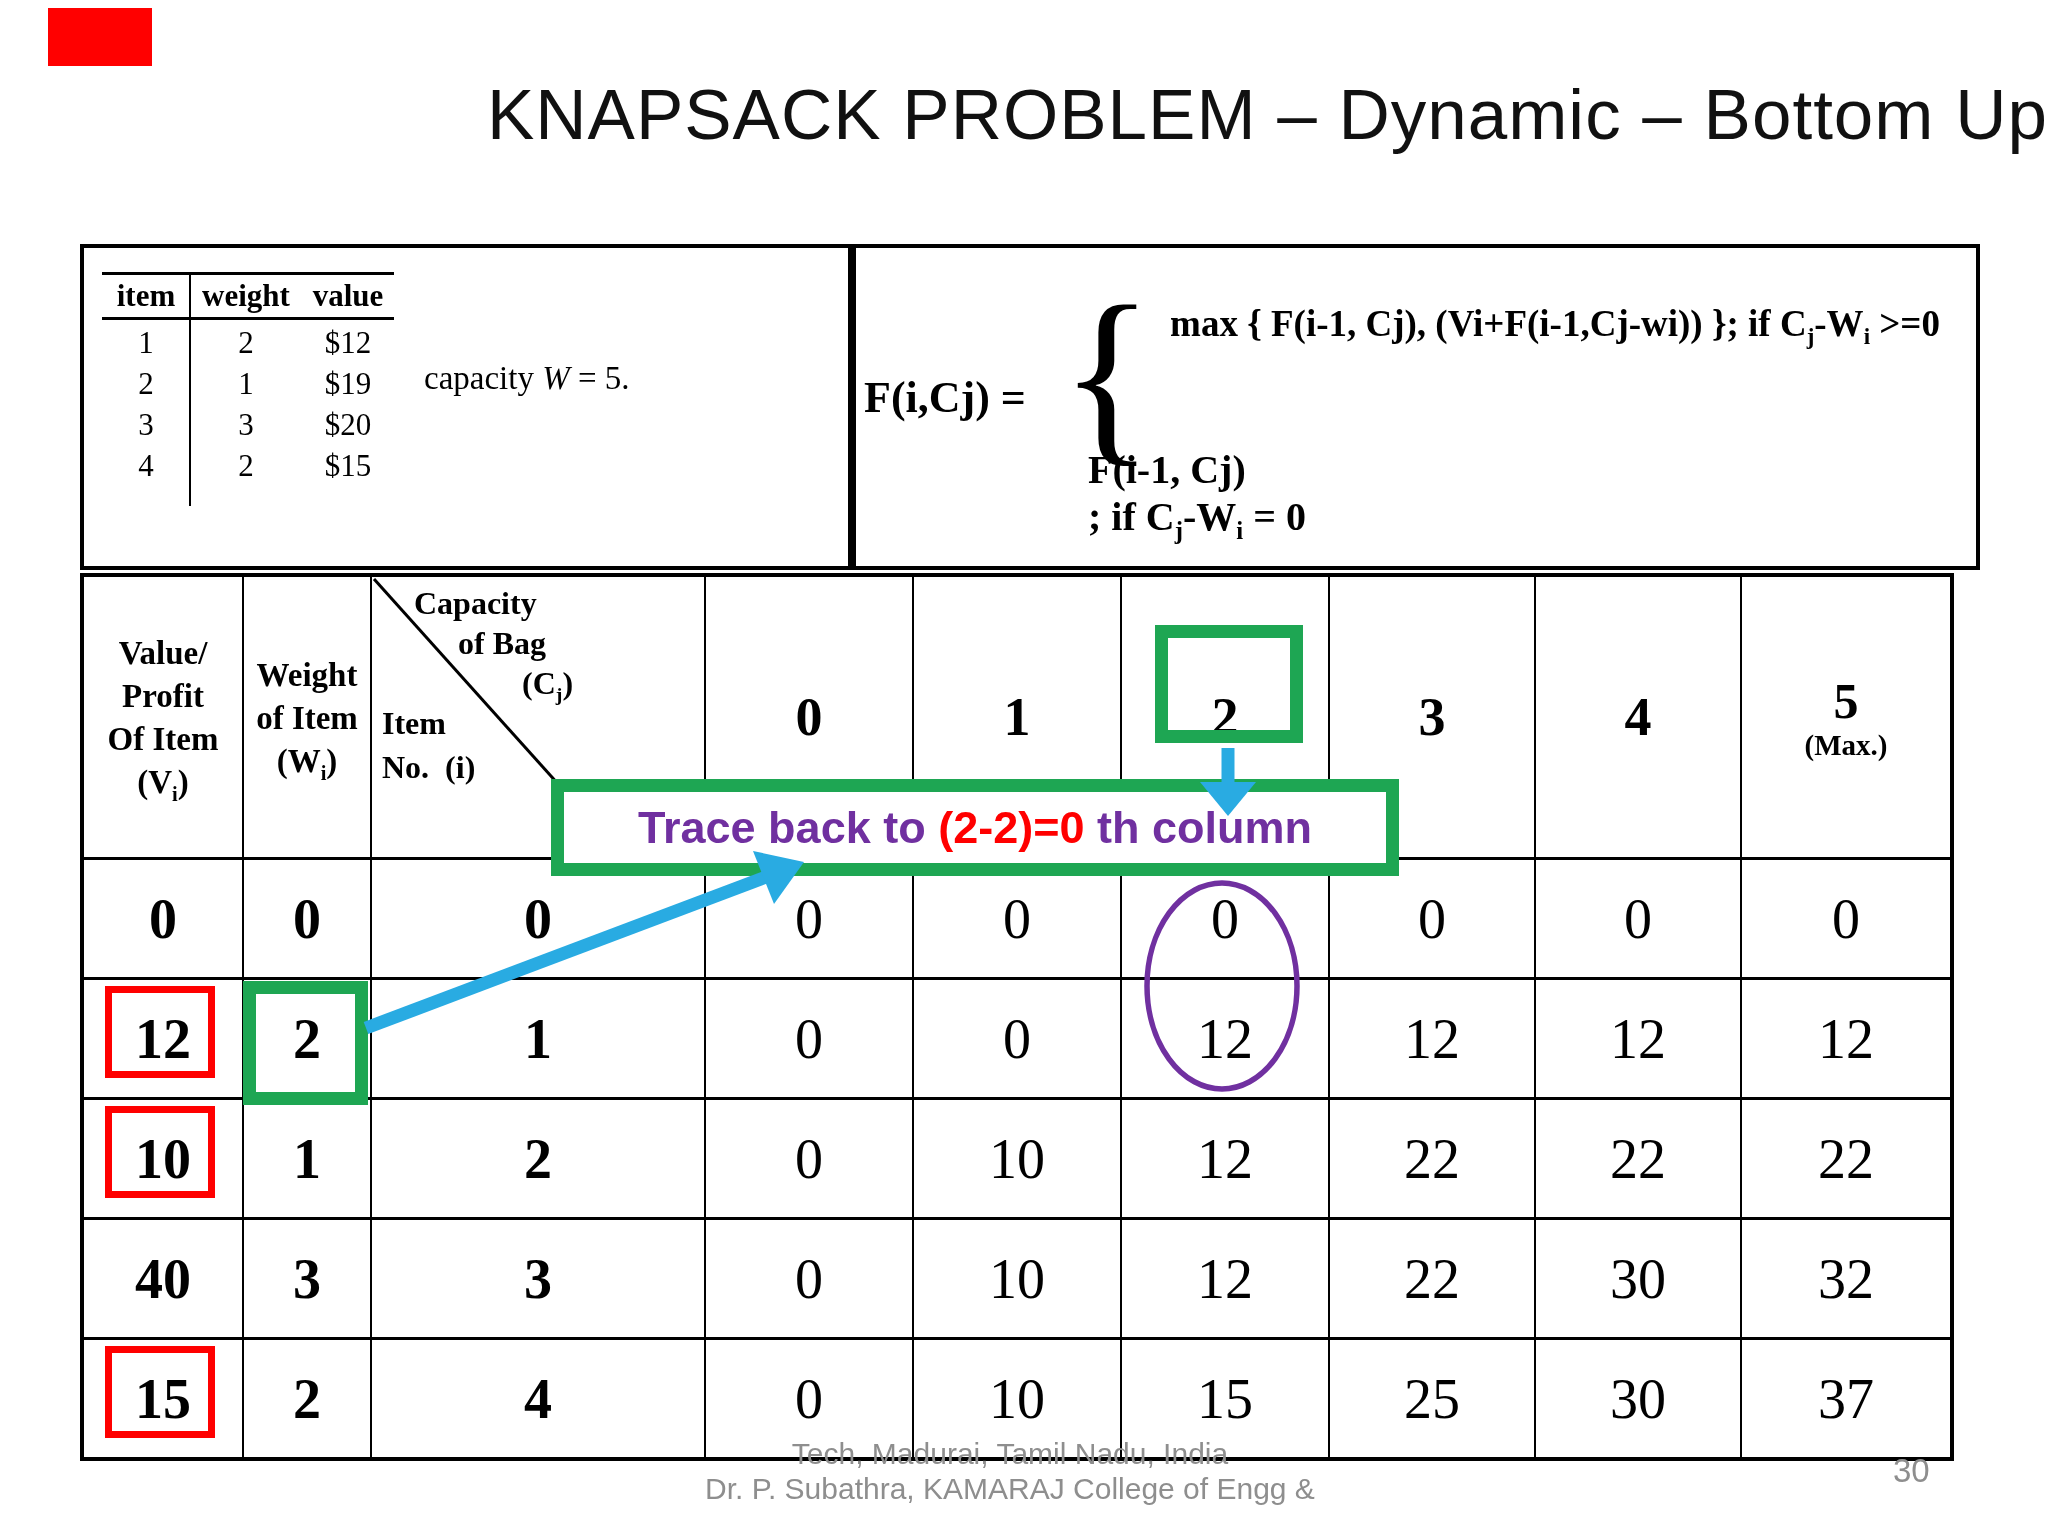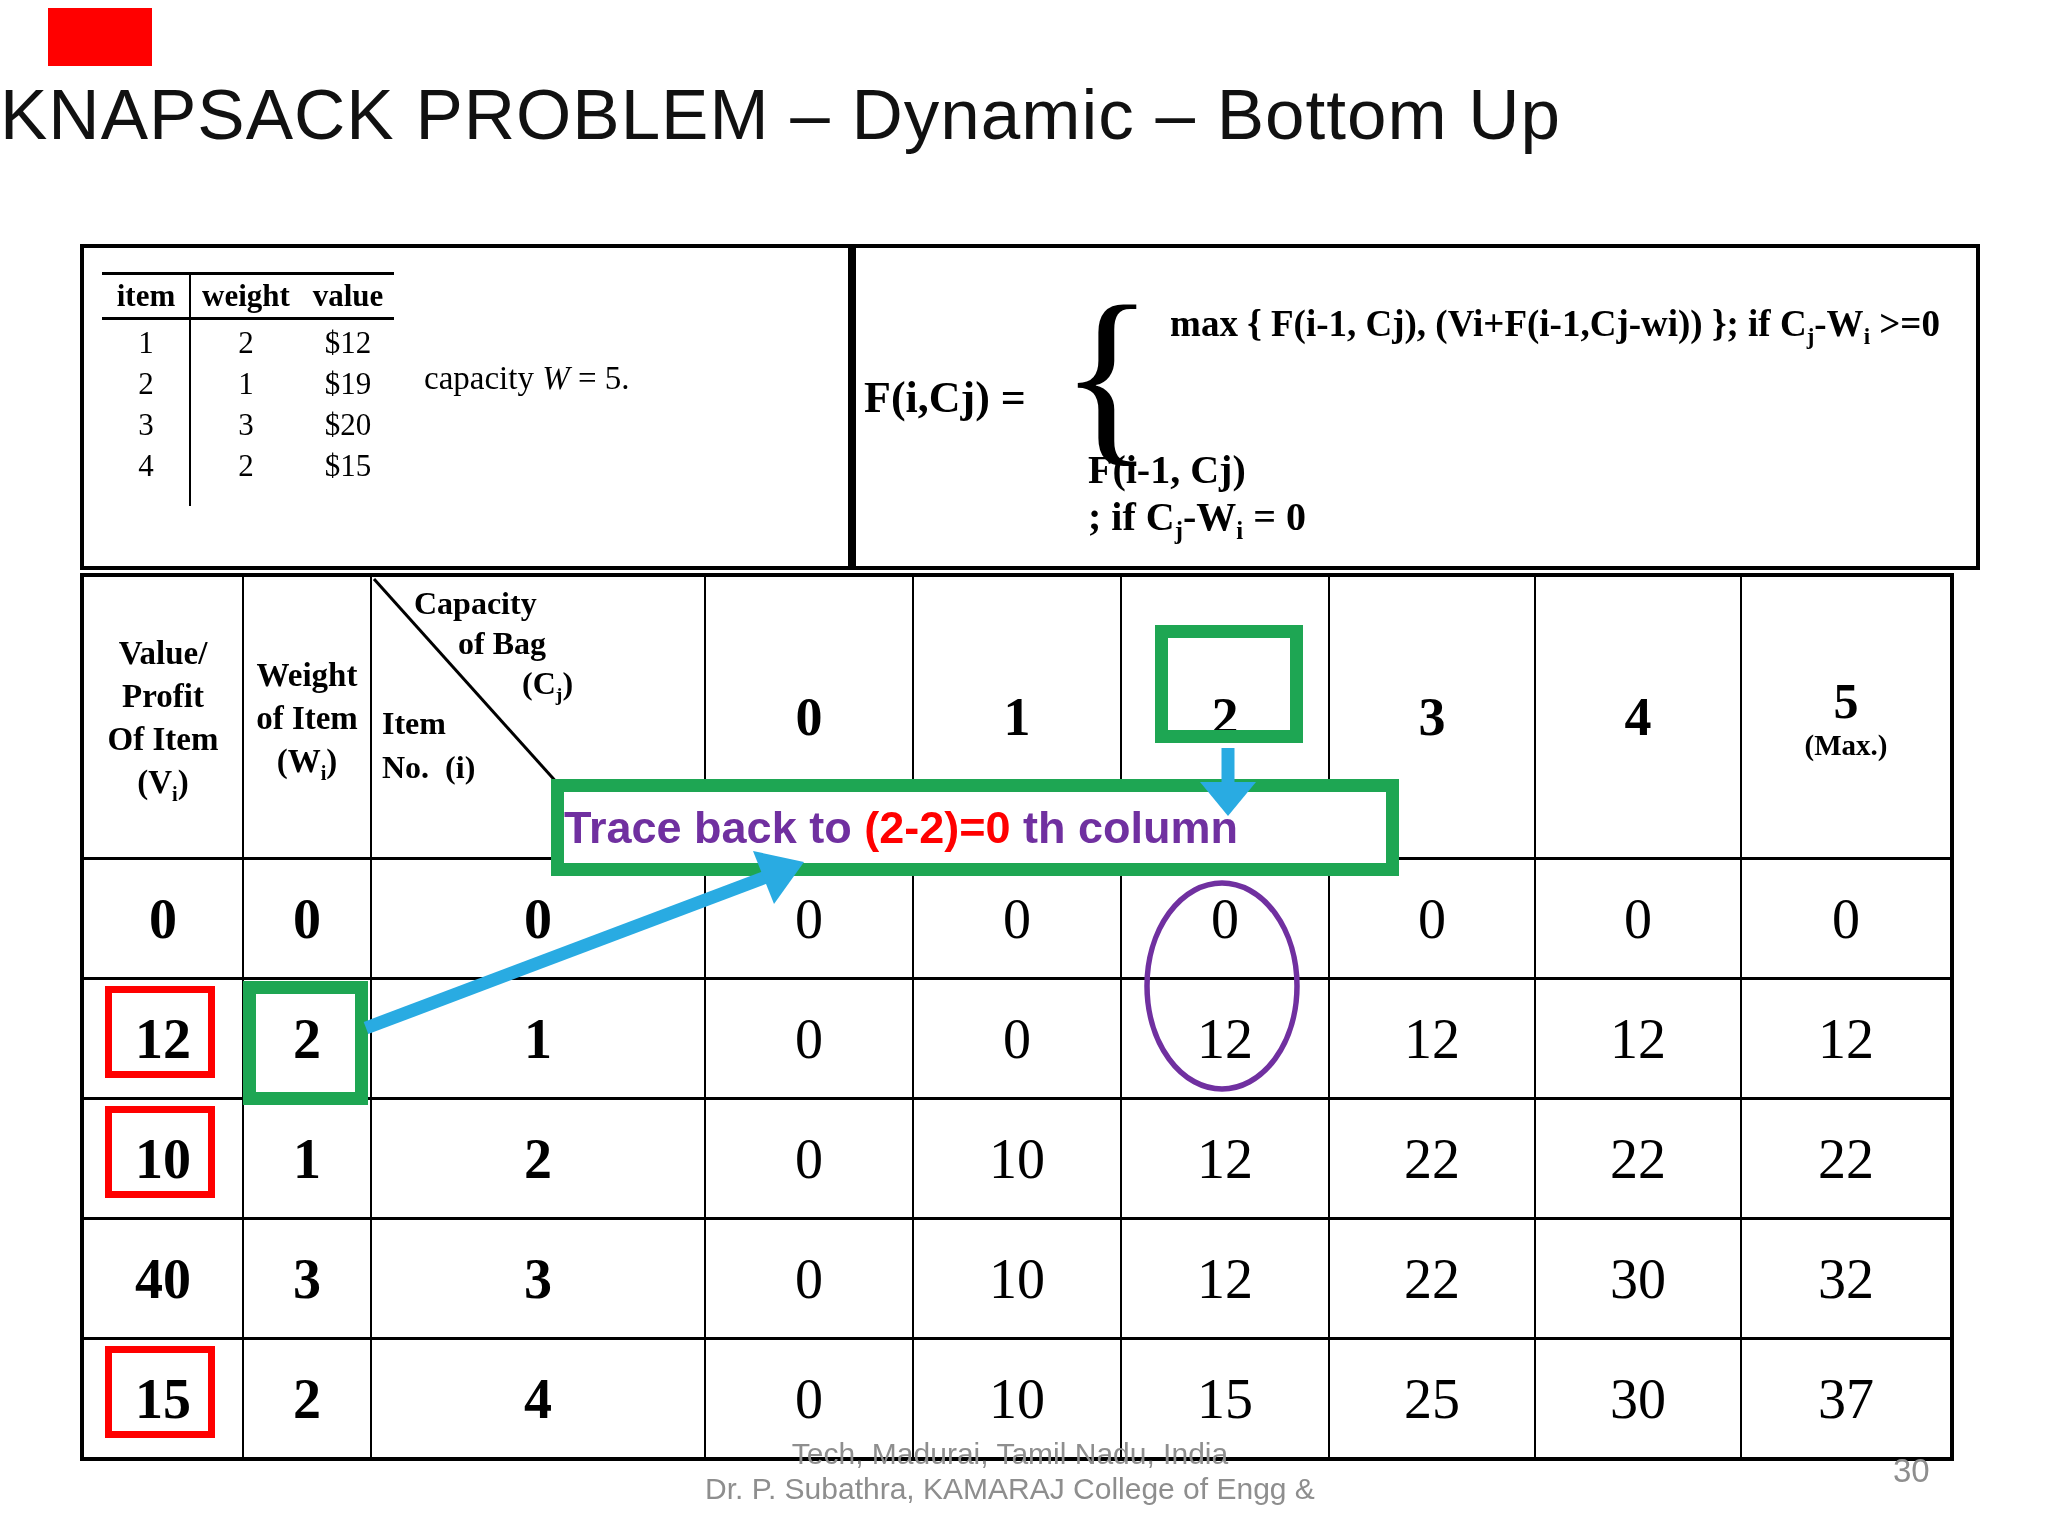--- a/index.html
+++ b/index.html
@@ -8,21 +8,21 @@
   *{margin:0;padding:0;box-sizing:border-box;}
   html,body{width:2048px;height:1536px;background:#fff;overflow:hidden;}
   body{position:relative;font-family:"Liberation Sans",sans-serif;color:#000;}
 
   .abs{position:absolute;}
 
   
   .red-marker{left:48px;top:8px;width:104px;height:58px;background:var(--red);}
 
   
-  .title{left:0;top:74px;width:2048px;text-align:left;font-size:71px;letter-spacing:1px;
+  .title{left:0;top:74px;width:2048px;text-align:right;font-size:71px;letter-spacing:1px;
          font-family:"Liberation Sans",sans-serif;color:#111;white-space:nowrap;}
 
   
   .box{border:4px solid #000;background:#fff;}
   .example-box{left:80px;top:244px;width:772px;height:326px;}
   .formula-box{left:852px;top:244px;width:1128px;height:326px;}
 
   
   .itable{left:18px;top:24px;width:292px;height:246px;font-family:"Liberation Serif",serif;}
   .itable .rule{position:absolute;left:0;width:292px;height:3px;background:#000;}
@@ -68,21 +68,21 @@
 
   
   .green-frame{border:13px solid var(--green);background:transparent;z-index:7;}
   .gf-header{left:1155px;top:625px;width:148px;height:118px;}
   .gf-weight{left:243px;top:981px;width:125px;height:124px;}
   .red-frame{border:7px solid var(--red);background:transparent;z-index:7;}
   .rf-1{left:105px;top:986px;width:110px;height:92px;}
   .rf-2{left:105px;top:1106px;width:110px;height:92px;}
   .rf-3{left:105px;top:1346px;width:110px;height:92px;}
   .trace-box{left:551px;top:779px;width:848px;height:97px;border:13px solid var(--green);background:#fff;
-             z-index:9;display:flex;align-items:center;
+             z-index:9;display:flex;align-items:center;justify-content:center;
              font-size:45px;font-weight:bold;white-space:pre;font-family:"Liberation Sans",sans-serif;}
   .svg-under{left:0;top:0;width:2048px;height:1536px;z-index:6;pointer-events:none;}
   .svg-over{left:0;top:0;width:2048px;height:1536px;z-index:12;pointer-events:none;}
   .purple-ellipse{fill:none;stroke:var(--purple);stroke-width:5.5;}
   .arrow-line{stroke:var(--blue);stroke-width:13;}
   .arrow-head{fill:var(--blue);}
 
   
   .footer{left:560px;top:1436px;width:900px;text-align:center;font-size:30px;line-height:35px;color:var(--gray);}
   .page-num{left:1893px;top:1452px;font-size:33px;color:var(--gray);}

